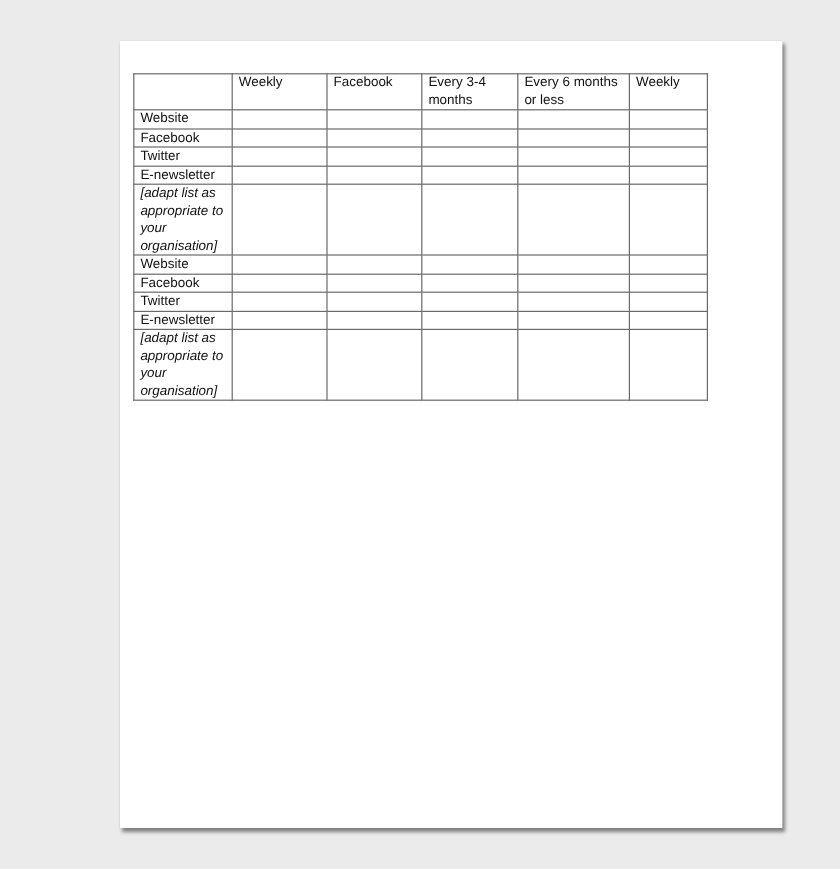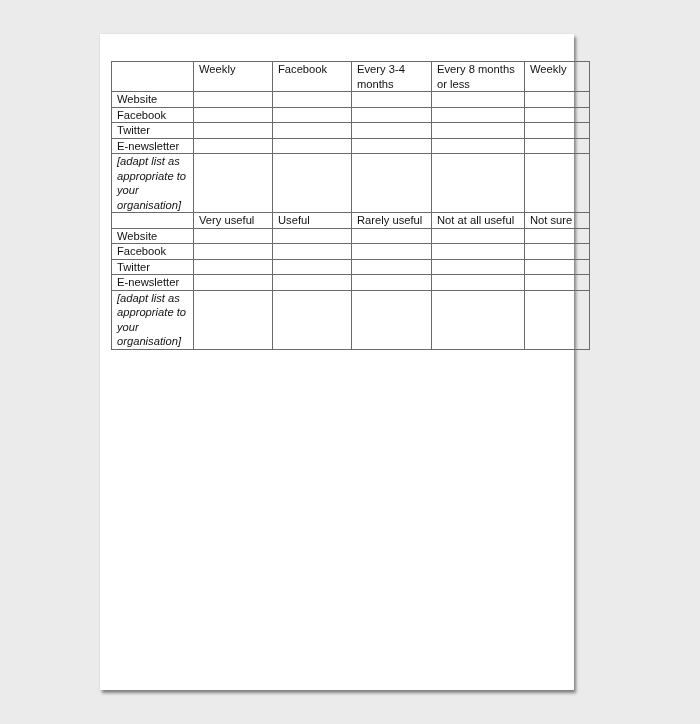--- a/index.html
+++ b/index.html
@@ -11,21 +11,21 @@
       height: 724px;
       background: #ebebeb;
       position: relative;
       overflow: hidden;
       font-family: "Liberation Sans", "DejaVu Sans", sans-serif;
     }
     .page {
       position: absolute;
       left: 100px;
       top: 34px;
-      width: 474px;
+      width: 552px;
       height: 656px;
       background: #ffffff;
       box-shadow: 2px 3px 3px rgba(0,0,0,0.45), 0 0 1px rgba(0,0,0,0.15);
     }
     table.survey {
       position: absolute;
       left: 11px;
       top: 27px;
       border-collapse: collapse;
       table-layout: fixed;
@@ -65,21 +65,21 @@
         <col class="c4">
         <col class="c5">
     </colgroup>
     <tbody>
 
       <tr class="row-head2">
         <td></td>
         <td>Weekly</td>
         <td>Facebook</td>
         <td>Every 3-4 months</td>
-        <td>Every 8 months or less</td>
+        <td>Every 6 months or less</td>
         <td>Weekly</td>
       </tr>
       <tr class="row-single">
         <td>Website</td>
         <td></td>
         <td></td>
         <td></td>
         <td></td>
         <td></td>
       </tr>
@@ -109,28 +109,20 @@
       </tr>
       <tr class="row-adapt">
         <td>[adapt list as appropriate to your organisation]</td>
         <td></td>
         <td></td>
         <td></td>
         <td></td>
         <td></td>
       </tr>
 
-      <tr class="row-head1">
-        <td></td>
-        <td>Very useful</td>
-        <td>Useful</td>
-        <td>Rarely useful</td>
-        <td>Not at all useful</td>
-        <td>Not sure</td>
-      </tr>
       <tr class="row-single">
         <td>Website</td>
         <td></td>
         <td></td>
         <td></td>
         <td></td>
         <td></td>
       </tr>
       <tr class="row-single">
         <td>Facebook</td>

